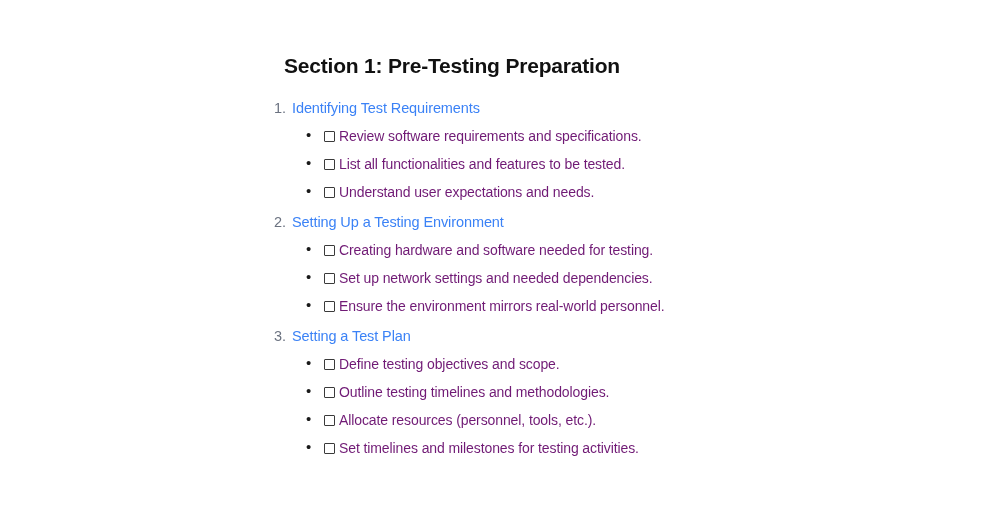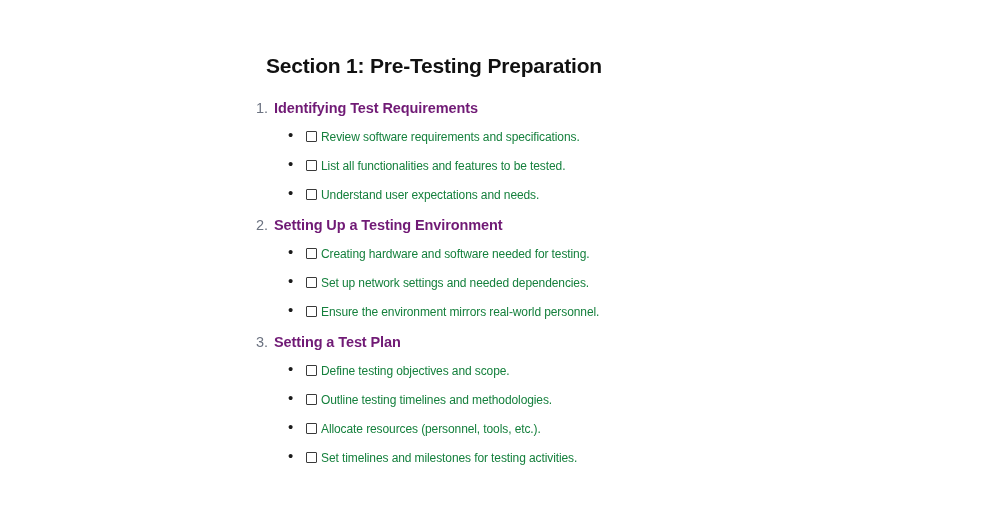--- a/index.html
+++ b/index.html
@@ -15,21 +15,21 @@
     overflow: hidden;
   }
   .page {
     position: relative;
     width: 1000px;
     height: 529px;
     box-sizing: border-box;
   }
   .doc {
     position: absolute;
-    left: 250px;
+    left: 268px;
     top: 52px;
     width: 660px;
   }
   .section-title {
     font-size: 21px;
     font-weight: bold;
     letter-spacing: -0.2px;
     color: #111111;
     margin: 0 0 16px 16px;
     line-height: 28px;
@@ -49,22 +49,22 @@
     left: 0;
     top: 0;
     width: 18px;
     text-align: right;
     font-size: 14.5px;
     color: #6b7280;
     line-height: 24px;
   }
   .item-heading {
     font-size: 14.5px;
-    font-weight: bold;
-    color: #701a75;
+    font-weight: normal;
+    color: #3b82f6;
     line-height: 24px;
     margin: 0;
     padding: 0 0 2px 0;
     letter-spacing: -0.1px;
   }
   ul.sub-list {
     list-style: none;
     margin: 0 0 4px 0;
     padding: 0;
   }
@@ -87,22 +87,22 @@
     width: 11px;
     height: 11px;
     border: 1.4px solid #3a3a3a;
     border-radius: 1px;
     background: #ffffff;
     vertical-align: -1px;
     margin-right: 4px;
     box-sizing: border-box;
   }
   .sub-text {
-    font-size: 12px;
-    color: #15803d;
+    font-size: 14px;
+    color: #701a75;
     letter-spacing: -0.1px;
   }
 </style>
 </head>
 <body>
 
 <div class="page">
   <div class="doc">
 
     <h1 class="section-title">Section 1: Pre-Testing Preparation</h1>

